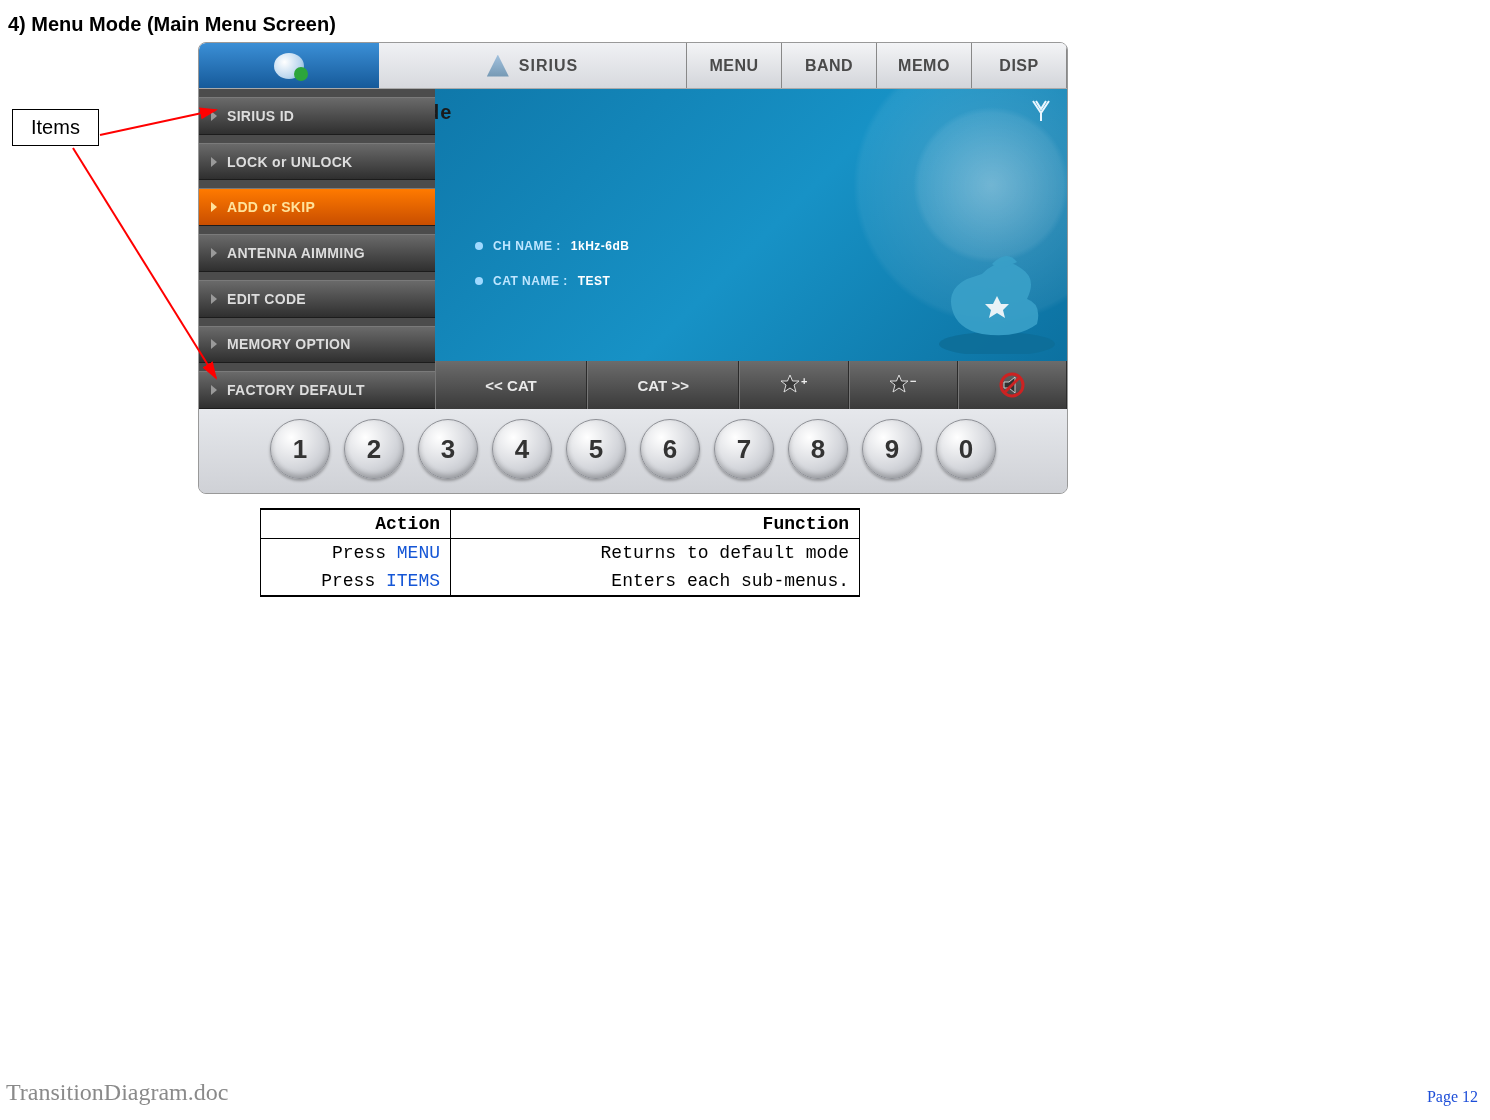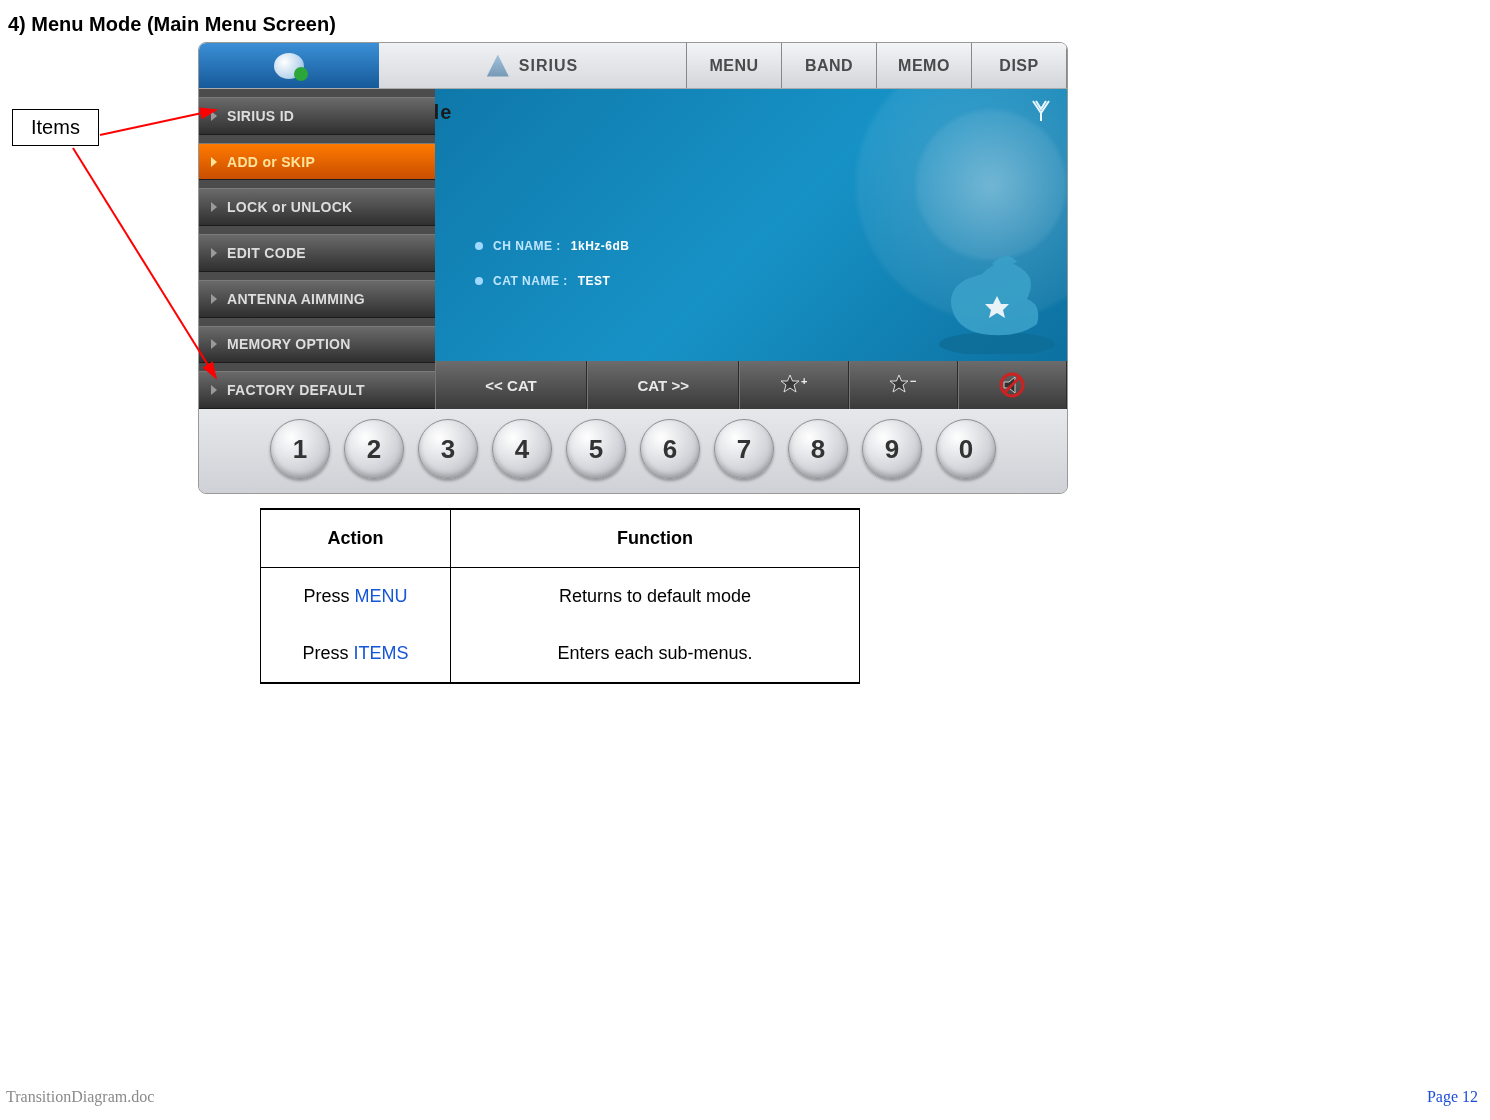--- a/index.html
+++ b/index.html
@@ -224,41 +224,42 @@
     position:absolute;
     top: 508px;
     left: 260px;
     border-collapse: collapse;
     font-size: 18px;
     width: 600px;
   }
   .action-table th, .action-table td {
     border-left: 1.5px solid #000;
     border-right: 1.5px solid #000;
-    padding: 18px 10px;
-    text-align: center;
+    padding: 4px 10px;
+    text-align: right;
     vertical-align: top;
+    font-family: Liberation Mono, monospace;
   }
   .action-table thead tr {
     border-top: 2.5px solid #000;
     border-bottom: 1.5px solid #000;
   }
   .action-table tbody tr:last-child td {
     border-bottom: 2.5px solid #000;
   }
   .action-table th { font-weight: bold; }
   .action-table td.action .pre { color:#000; }
   .action-table td.action .kw { color:#1556d6; }
 
   .footer-left {
     position:absolute;
     left:6px; bottom:14px;
     color:#8a8a8a;
     font-family: "Times New Roman", Times, serif;
-    font-size:16px;
+    font-size:24px;
   }
   .footer-right {
     position:absolute;
     right:12px; bottom:14px;
     color:#1d4ed8;
     font-family: "Times New Roman", Times, serif;
     font-size:16px;
   }
 </style>
 </head>
@@ -295,35 +296,35 @@
     <div class="tab btn">MEMO</div>
     <div class="tab btn">DISP</div>
   </div>
 
   <div class="middle">
     <div class="side-menu">
       <div class="side-item">
         <span class="chev"></span>
         <span>SIRIUS ID</span>
       </div>
+      <div class="side-item">
+        <span class="chev"></span>
+        <span>LOCK or UNLOCK</span>
+      </div>
       <div class="side-item active">
         <span class="chev"></span>
         <span>ADD or SKIP</span>
       </div>
       <div class="side-item">
         <span class="chev"></span>
-        <span>LOCK or UNLOCK</span>
+        <span>ANTENNA AIMMING</span>
       </div>
       <div class="side-item">
         <span class="chev"></span>
         <span>EDIT CODE</span>
-      </div>
-      <div class="side-item">
-        <span class="chev"></span>
-        <span>ANTENNA AIMMING</span>
       </div>
       <div class="side-item">
         <span class="chev"></span>
         <span>MEMORY OPTION</span>
       </div>
       <div class="side-item">
         <span class="chev"></span>
         <span>FACTORY DEFAULT</span>
       </div>
     </div>

